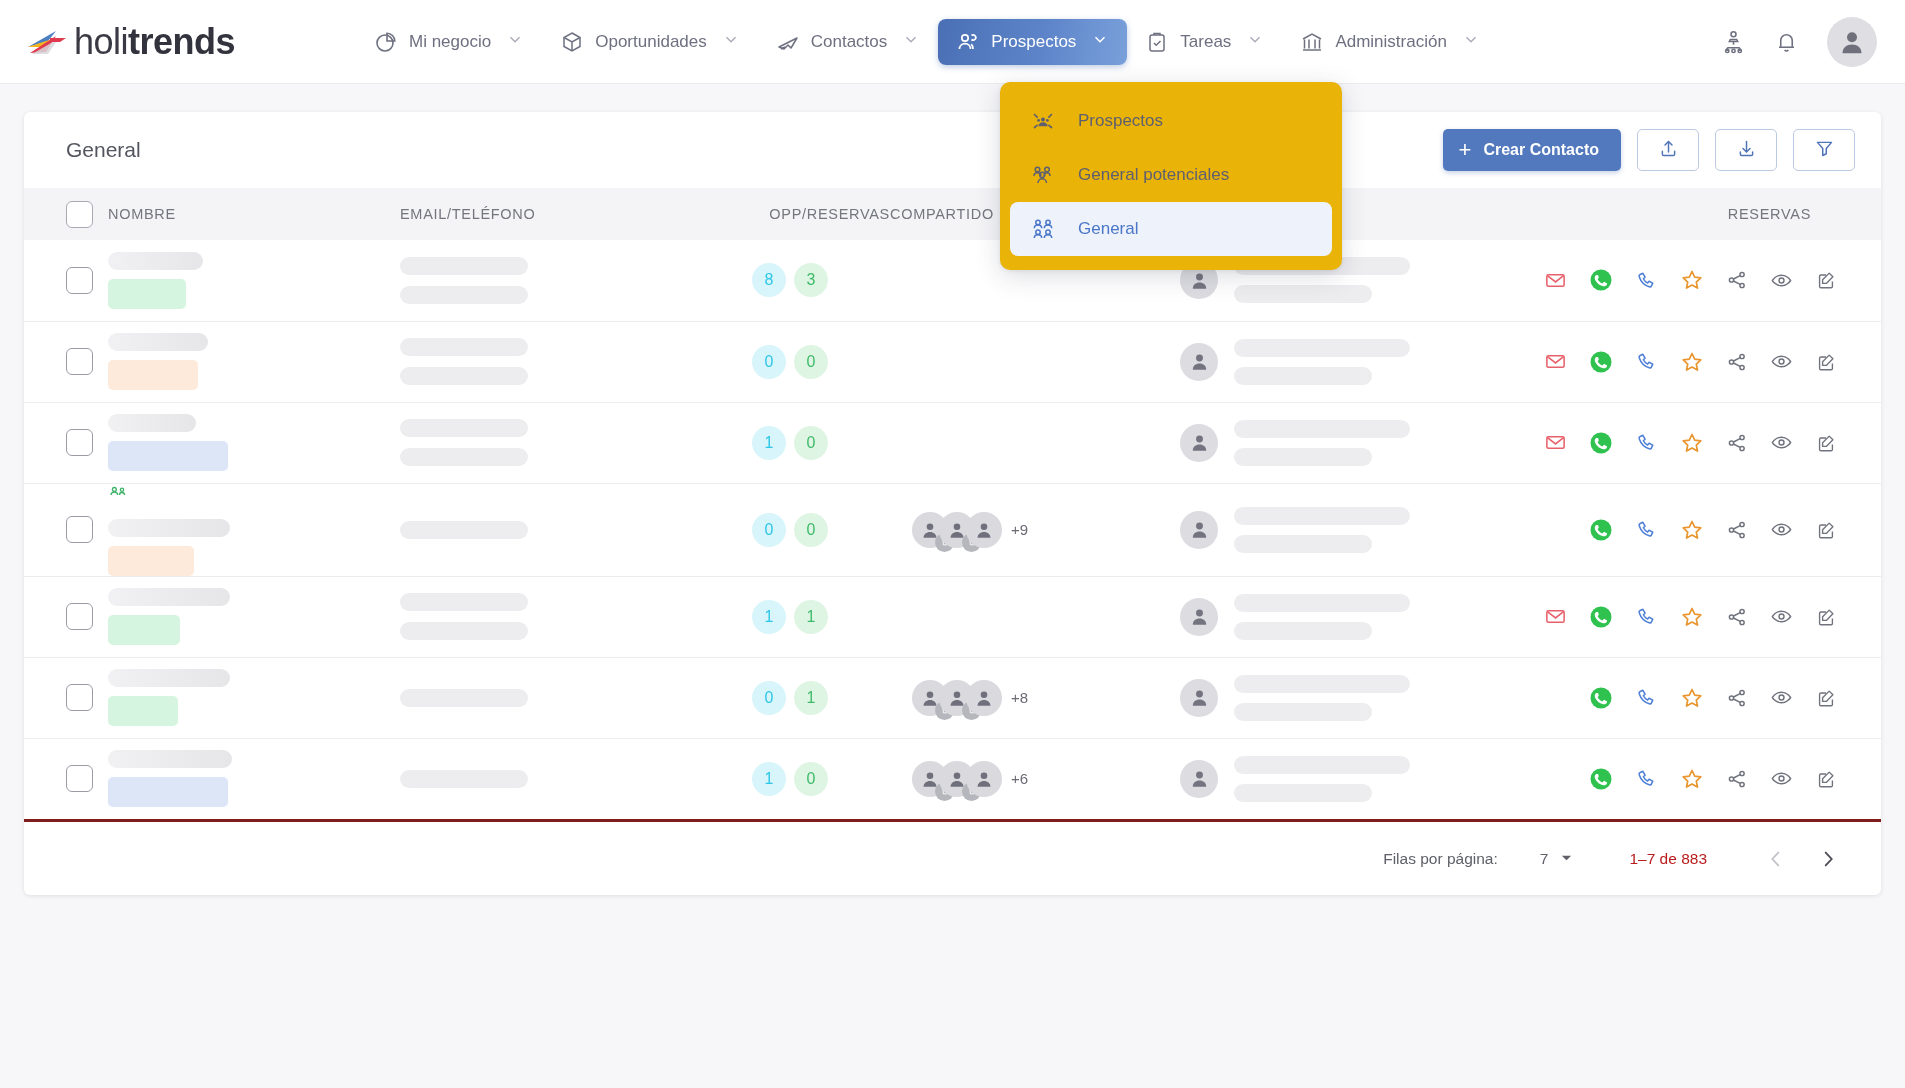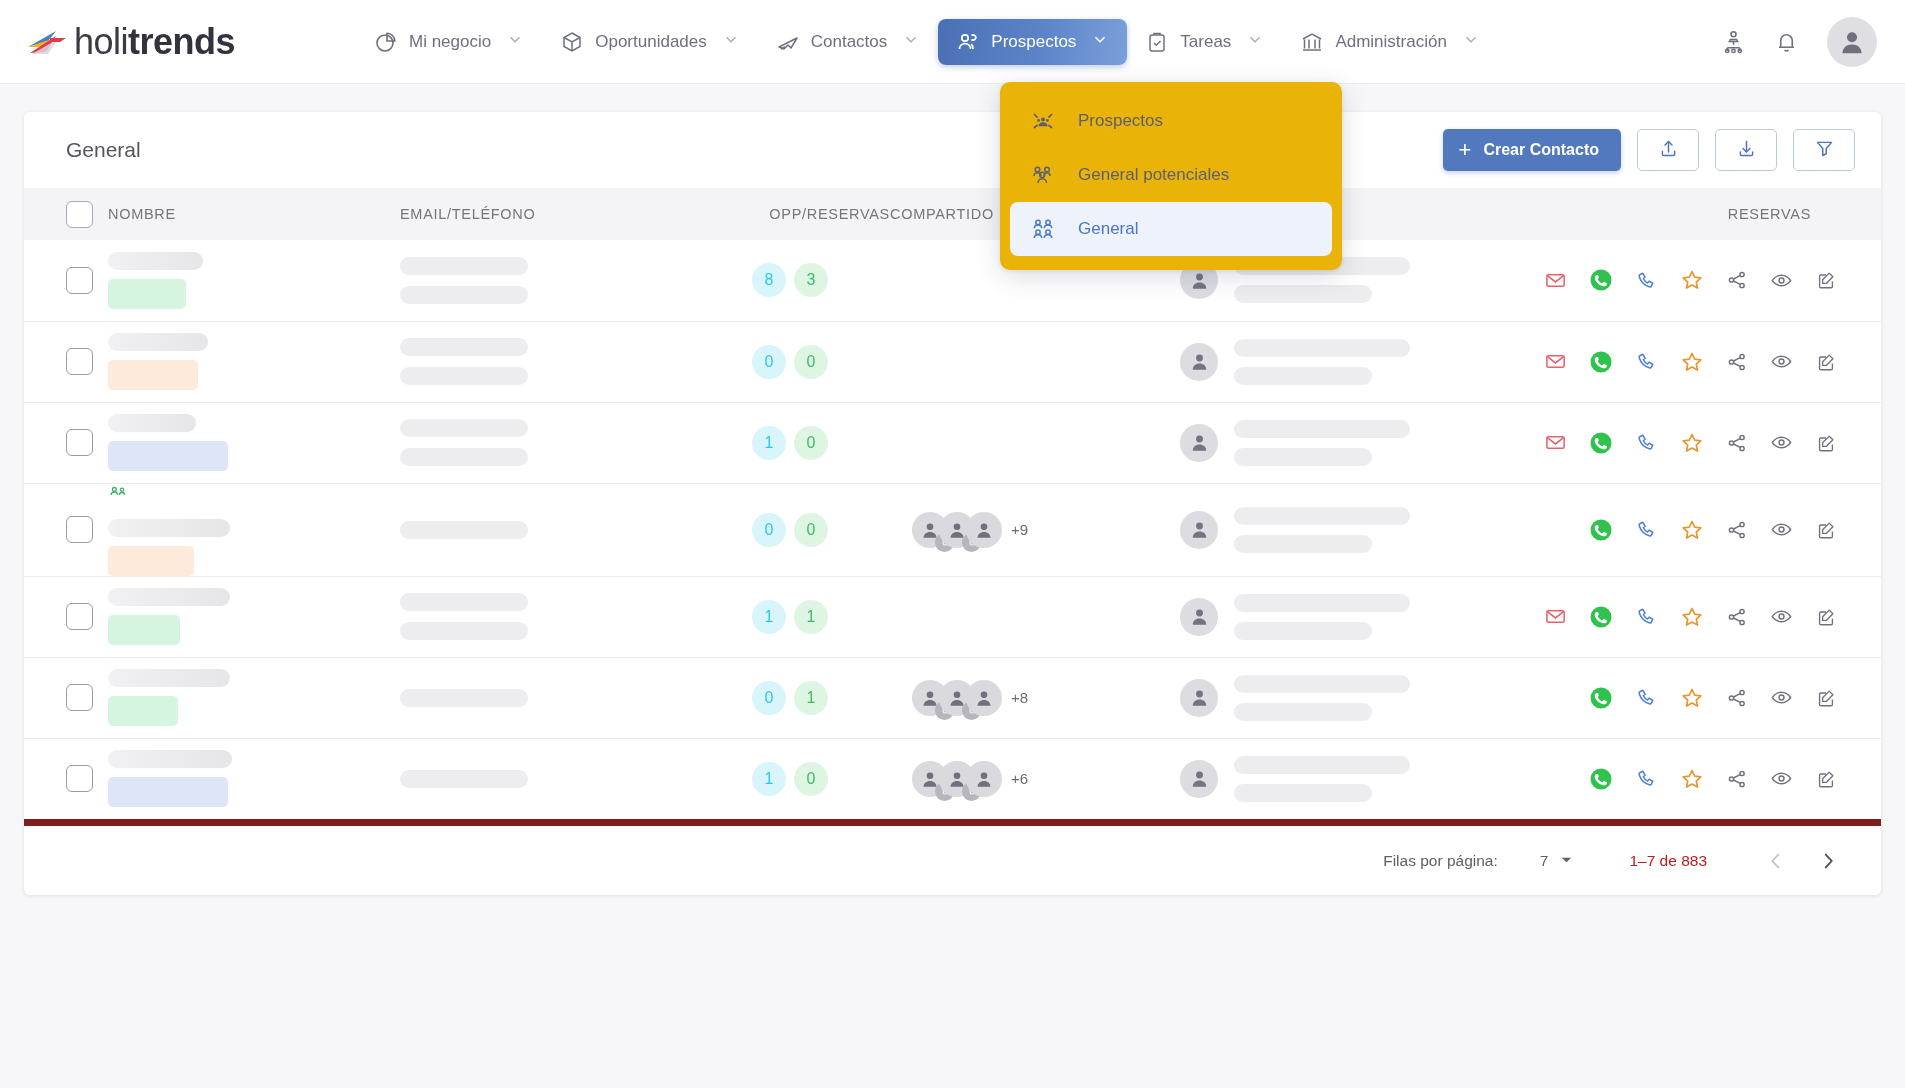--- a/index.html
+++ b/index.html
@@ -157,21 +157,21 @@
 
   .grpicon { margin-bottom: 2px; }
 
   .actions { display: flex; align-items: center; justify-content: flex-end;
              gap: 22px; padding-right: 44px; }
   .act { cursor: pointer; display: flex; }
 
   
   .tfoot {
     height: 76px; display: flex; align-items: center; justify-content: flex-end;
-    padding-right: 42px; gap: 0; border-top: 7px solid #7f1d1d;
+    padding-right: 42px; gap: 0; border-top: 3px solid #7f1d1d;
   }
   .f-label { font-size: 15.5px; color: #5f6069; }
   .f-select { display: flex; align-items: center; gap: 12px; margin-left: 42px; cursor: pointer; }
   .f-select .v { font-size: 15.5px; color: #5f6069; }
   .f-range { font-size: 15.5px; color: #b91c1c; margin-left: 56px; }
   .f-nav { display: flex; align-items: center; gap: 30px; margin-left: 58px; }
   .f-arrow { cursor: pointer; display: flex; }
 </style>
 </head>
 <body>

